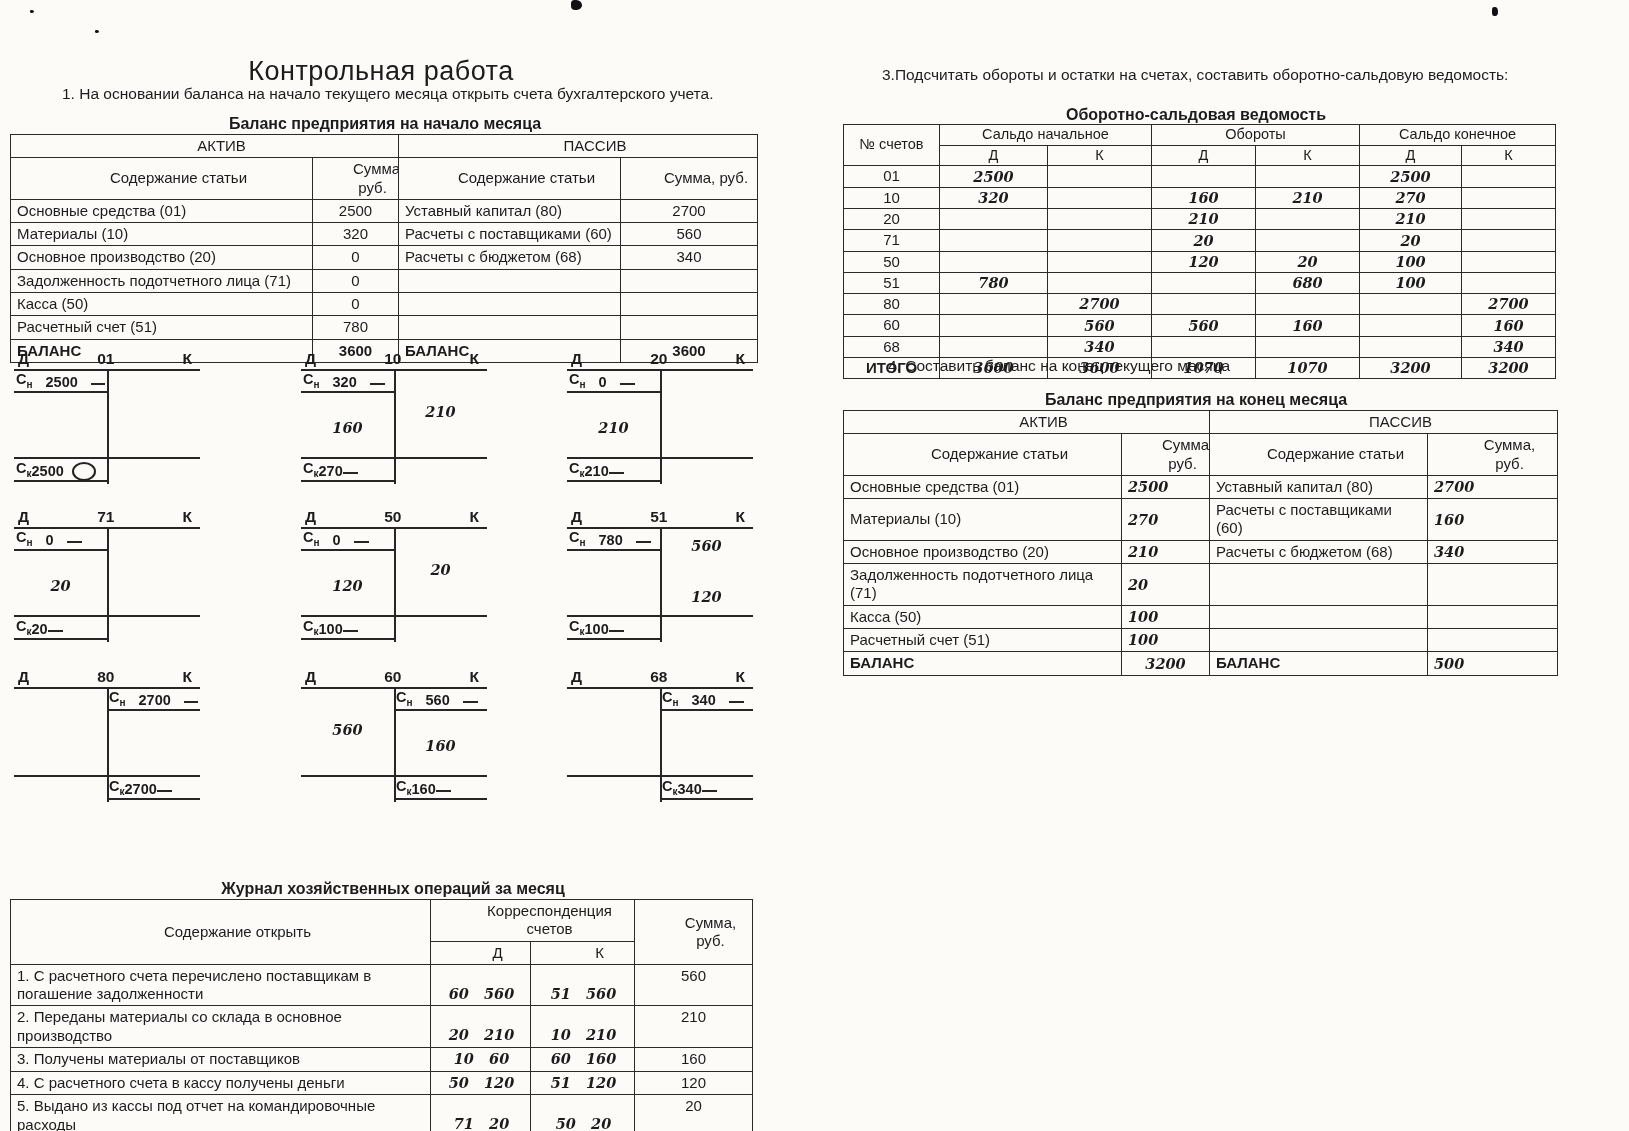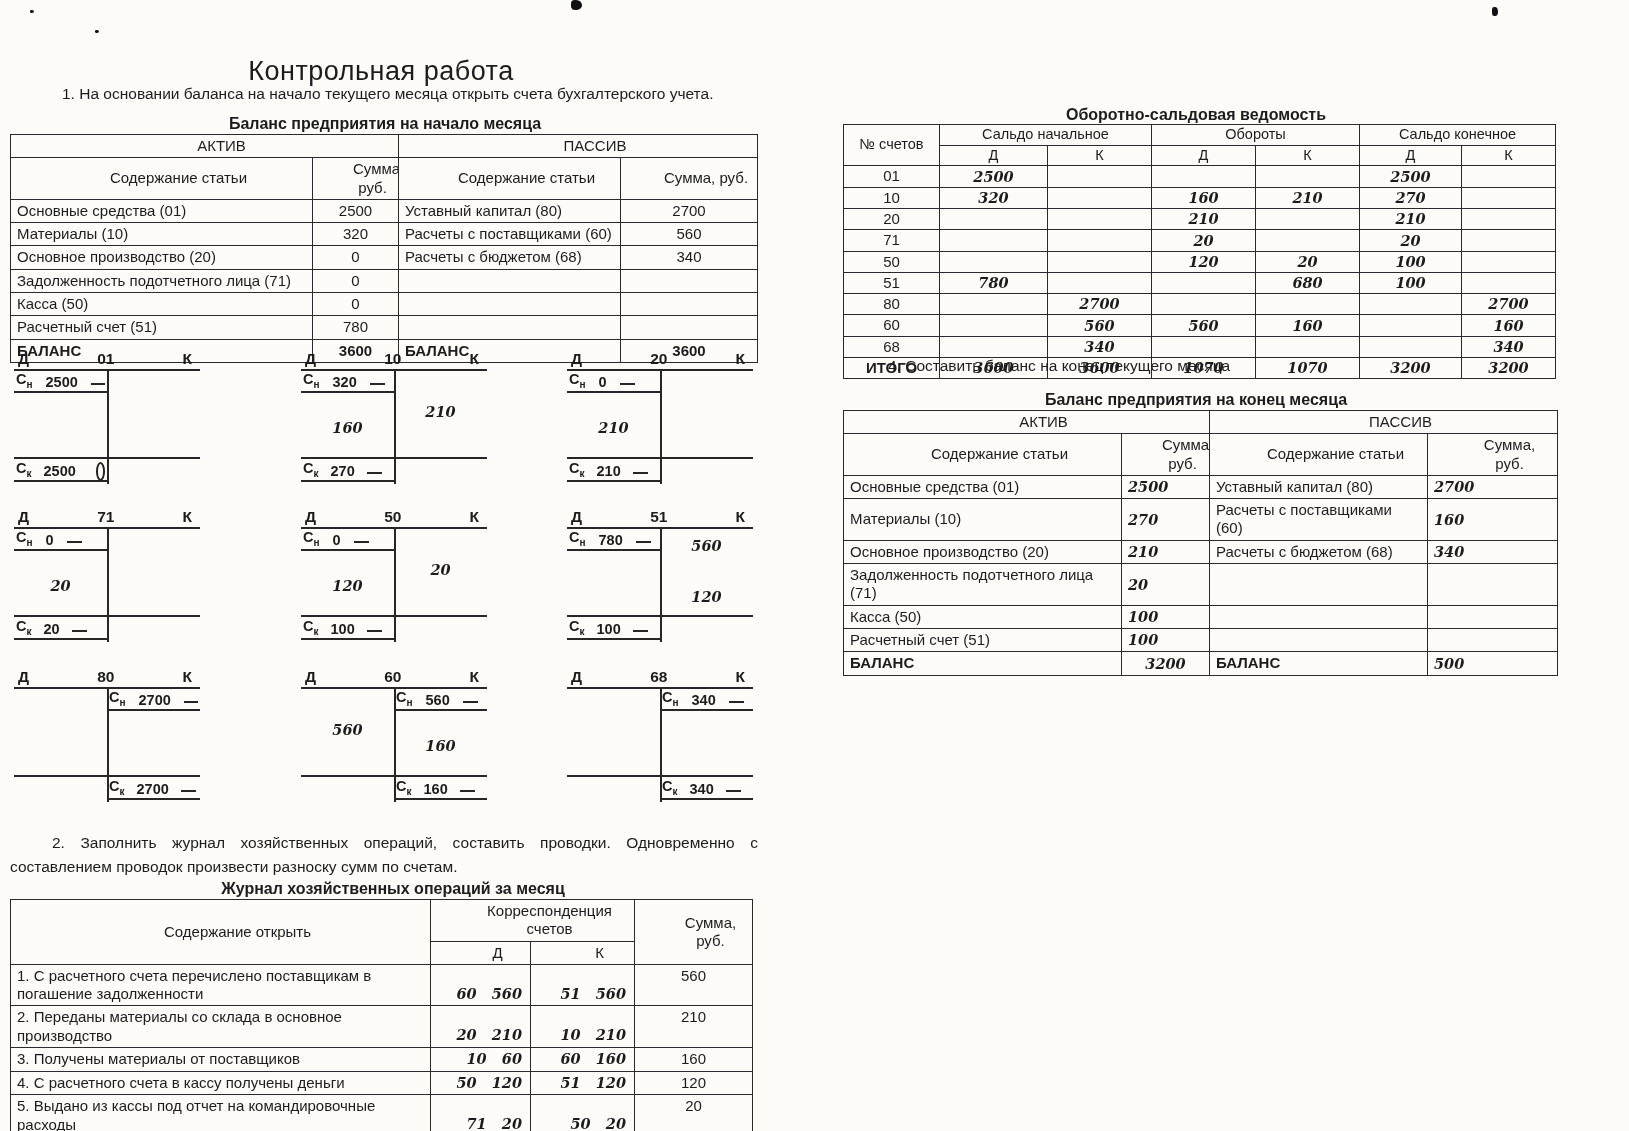--- a/index.html
+++ b/index.html
@@ -59,33 +59,33 @@
   .snrow {
     display:flex; align-items:flex-end; gap:13px;
     border-bottom:2px solid #262626;
     padding:0 2px 1px 2px; font-weight:700;
   }
   .slbl sub { font-size:10px; }
   .entry { font-weight:700; }
   .tfoot { border-top:2px solid #262626; display:flex; min-height:25px; }
   .fhalf { width:50%; font-size:14.5px; }
   .skrow {
-    display:flex; align-items:flex-end; gap:12px;
+    display:flex; align-items:flex-end; 
     border-bottom:2px solid #262626;
     padding:1px 2px 1px 2px; font-weight:700;
   }
   .dash { display:inline-block; width:15px; height:2px; background:#262626; margin-bottom:5px; }
   .circle {
     display:inline-block; width:24px; height:19px;
     border:2px solid #222; border-radius:50%;
     margin-left:8px; margin-bottom:-2px;
   }
 
   
-  #journal-table td.corr { vertical-align: bottom; text-align:right; padding:2px 8px 3px 10px; white-space:pre; }
+  #journal-table td.corr { vertical-align: bottom; text-align:center; padding:2px 8px 3px 10px; white-space:pre; }
   #journal-table td.sum  { text-align:center; vertical-align:top; }
 
   
   #to-table th, #to-table td { font-size: 14.5px; padding:1px 4px; }
   #to-table td { height: 19px; }
   #to-table td.acc { text-align:center; font-size:15px; }
 
   
   .speck { position:absolute; background:#111; border-radius:40% 60% 55% 45%; }
 </style>
@@ -427,21 +427,20 @@
             <div class="skrow">
               <span class="slbl">С<sub>к</sub></span>
               <span>340</span>
               <span class="dash"></span>
             </div>
           </div>
         </div>
       </div>
     </div>
 
-  <div class="abs task-text" style="left:10px;top:831px;width:748px;text-align:justify;text-indent:42px;line-height:1.55;">2. Заполнить журнал хозяйственных операций, составить проводки. Одновременно с составлением проводок произвести разноску сумм по счетам.</div>
 
   <div class="abs center tbl-title" style="left:8px;top:880px;width:770px;">Журнал хозяйственных операций за месяц</div>
 
   <div class="abs" style="left:10px;top:899px;width:742px;">
     <table id="journal-table">
       <colgroup>
           <col style="width:420px">
           <col style="width:100px">
           <col style="width:104px">
           <col style="width:118px">
@@ -485,20 +484,21 @@
           <tr>
             <td class="item">5. Выдано из кассы под отчет на командировочные расходы</td>
             <td class="corr hw">71   20</td>
             <td class="corr hw">50   20</td>
             <td class="sum">20</td>
           </tr>
         </tbody>
     </table>
   </div>
 
+  <div class="abs task-text" style="left:882px;top:66px;width:700px;">3.Подсчитать обороты и остатки на счетах, составить оборотно-сальдовую ведомость:</div>
 
   <div class="abs center tbl-title" style="left:840px;top:106px;width:712px;">Оборотно-сальдовая ведомость</div>
 
   <div class="abs" style="left:843px;top:124px;width:712px;">
     <table id="to-table">
       <colgroup>
         <col style="width:96px">
           <col style="width:108px">
           <col style="width:104px">
         <col style="width:104px">

